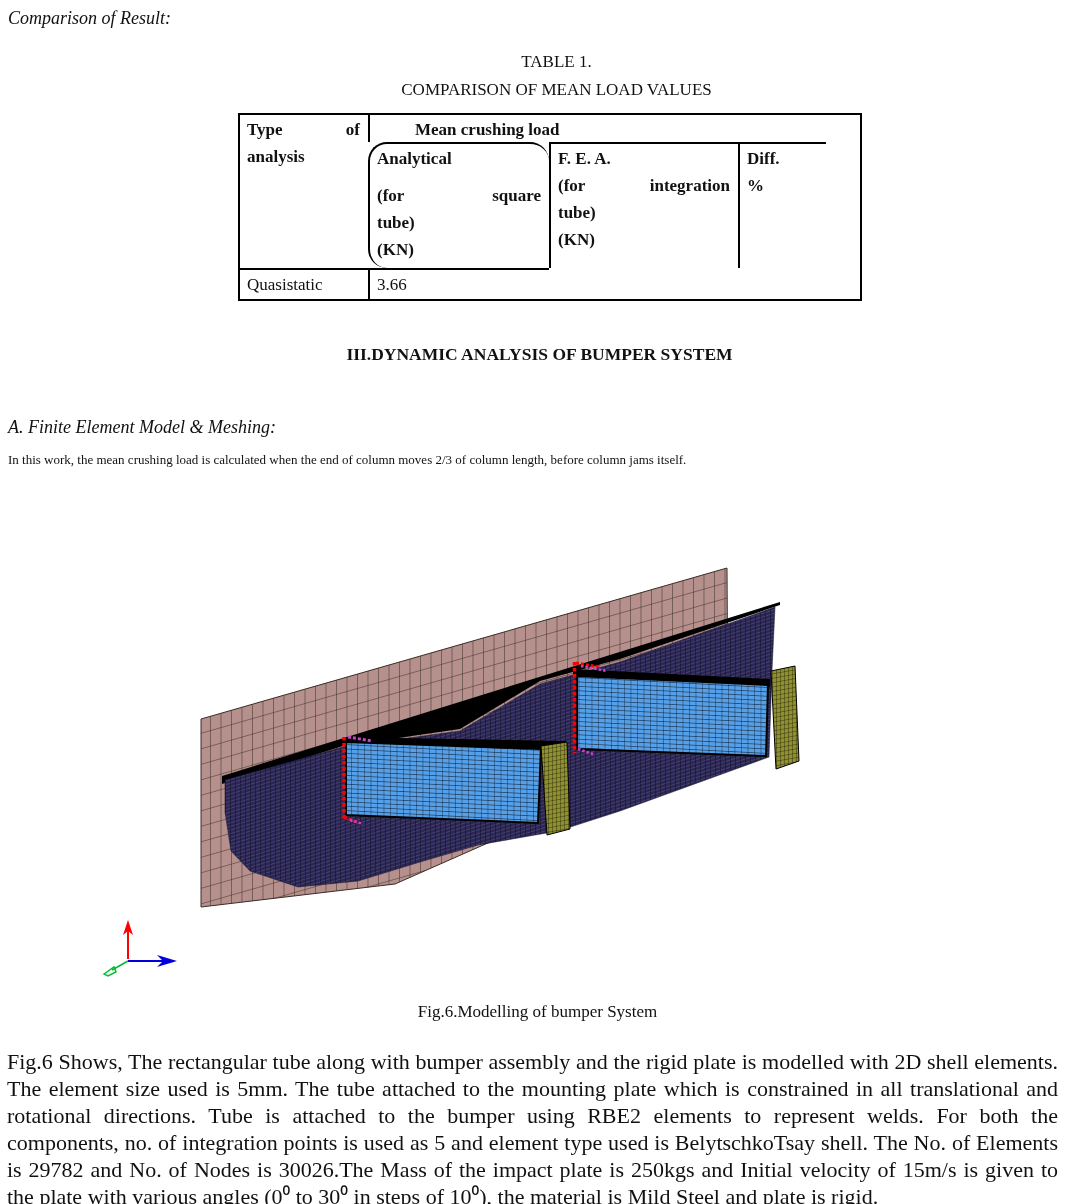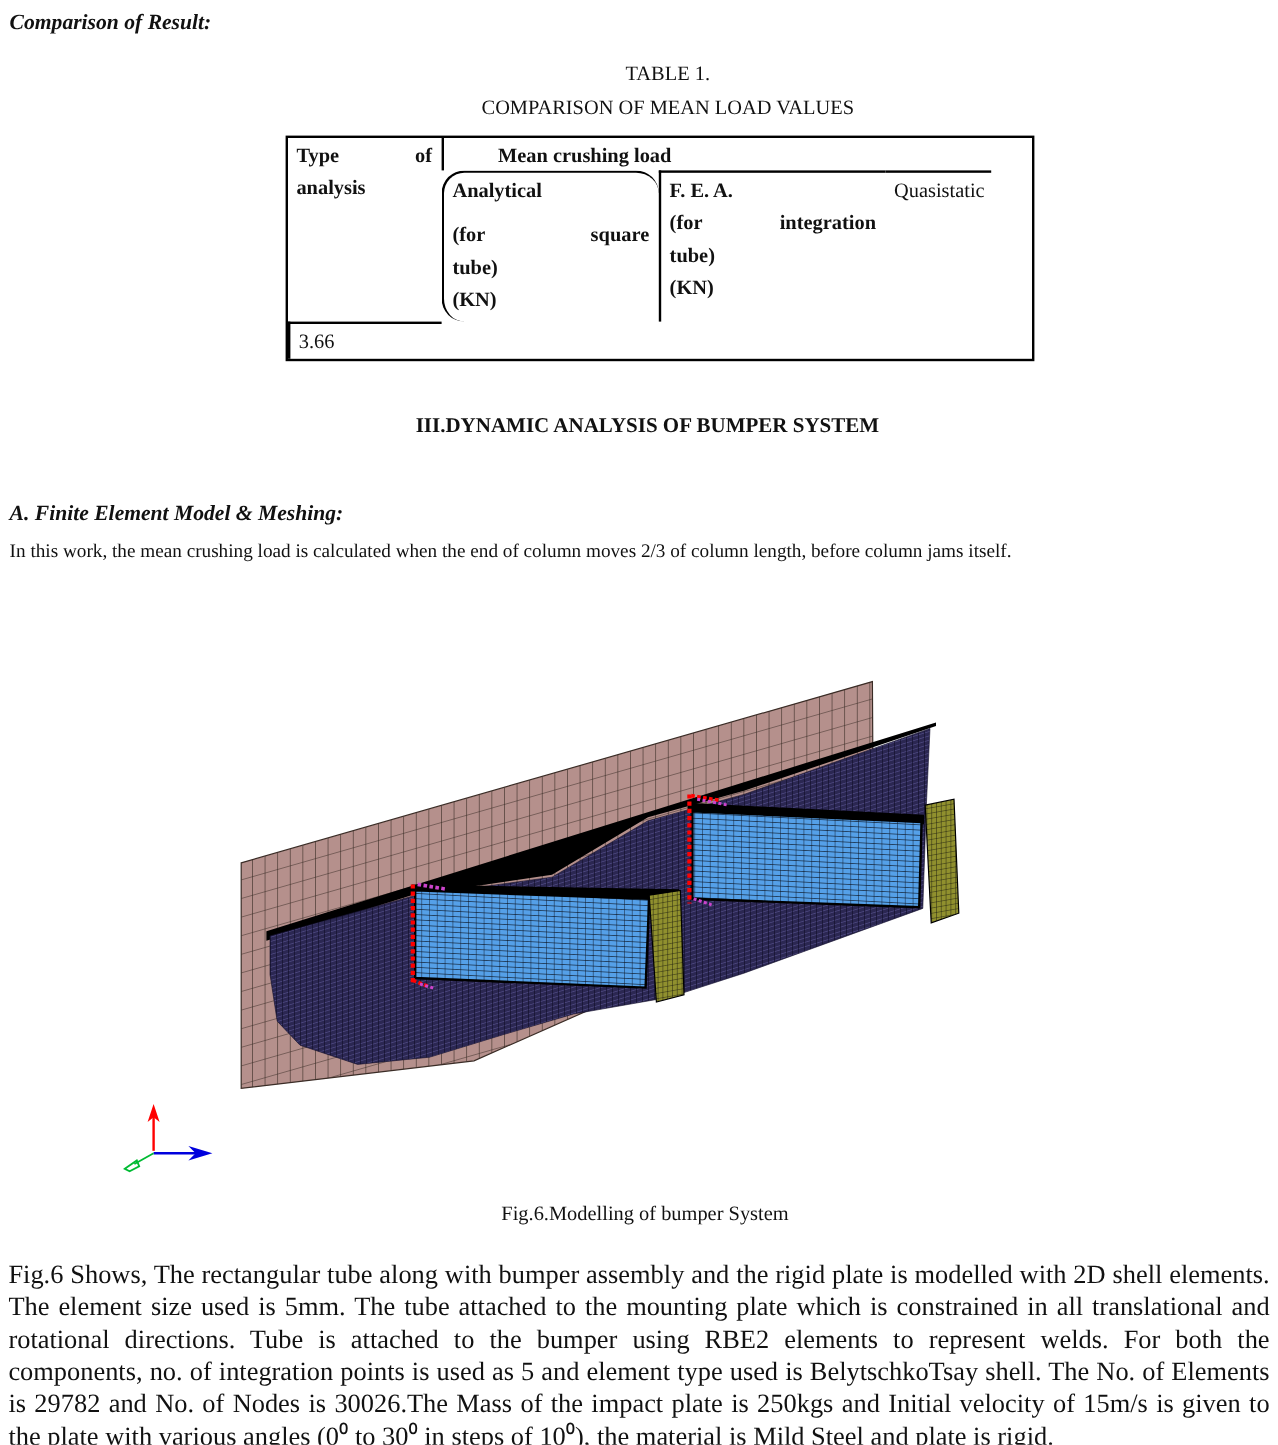--- a/index.html
+++ b/index.html
@@ -1,31 +1,31 @@
 <!DOCTYPE html>
 <html><head>
 <meta charset="utf-8">
 <style>
   html,body{margin:0;padding:0;}
   body{
     width:1065px;height:1204px;position:relative;background:#ffffff;
     font-family:"Liberation Serif", serif;color:#111111;overflow:hidden;
   }
   .abs{position:absolute;}
-  .bi{font-weight:bold;font-style:italic;text-align:right;}
+  .bi{font-weight:normal;font-style:italic;text-align:right;}
   .b{font-weight:bold;}
   .center{text-align:center;}
   .just{text-align:justify;}
   .jl{text-align:justify;text-align-last:justify;}
   
   #cmp-title{top:8px;left:8px;font-size:18px;}
   #tbl-title{top:48px;left:24px;width:1065px;font-size:17px;line-height:28px;}
   #sec-title{top:344px;left:7px;width:1065px;font-size:17.5px;}
   #sub-title{top:417px;left:8px;font-size:18px;}
-  #intro-para{top:446px;left:8px;width:1050px;font-size:16px;line-height:28px;}
+  #intro-para{top:446px;left:8px;width:1050px;font-size:13px;line-height:28px;}
   #fig-caption{top:1002px;left:5px;width:1065px;font-size:17px;}
   #desc-para{top:1048px;left:7px;width:1051px;font-size:22px;line-height:27px;}
   
   #tbl{
     top:113px;left:238px;width:624px;display:grid;box-sizing:border-box;
     grid-template-columns:128px 181px 189px 88px;
     grid-template-rows:27px 126px 31px;
     border:2px solid #000;font-size:17px;line-height:27px;font-weight:bold;
   }
   .tc{border-left:2px solid #000;border-top:2px solid #000;box-sizing:border-box;
@@ -58,20 +58,24 @@
     <div>Analytical</div>
     <div class="jl gap-top">(for square</div>
     <div>tube)</div>
     <div>(KN)</div>
   </div>
   <div class="tc" id="c-fea">
     <div>F. E. A.</div>
     <div class="jl">(for integration</div>
     <div>tube)</div>
     <div>(KN)</div>
+  </div>
+  <div class="tc" id="c-diff">
+    <div>Diff.</div>
+    <div>%</div>
   </div>
   <div class="tc noL dataRow">Quasistatic</div>
   <div class="tc dataRow">3.66</div>
 </div>
 
 <div class="abs center b" id="sec-title">III.DYNAMIC ANALYSIS OF BUMPER SYSTEM</div>
 
 <div class="abs bi" id="sub-title">A. Finite Element Model &amp; Meshing:</div>
 
 <div class="abs just" id="intro-para">In this work, the mean crushing load is calculated when the end of column moves 2/3 of column length, before column jams itself.</div>

